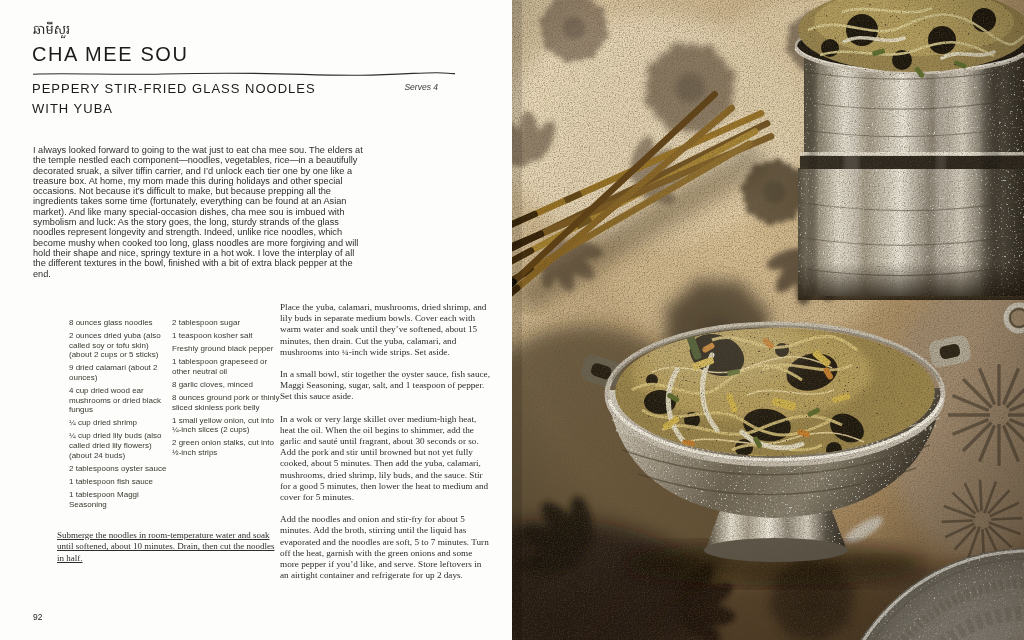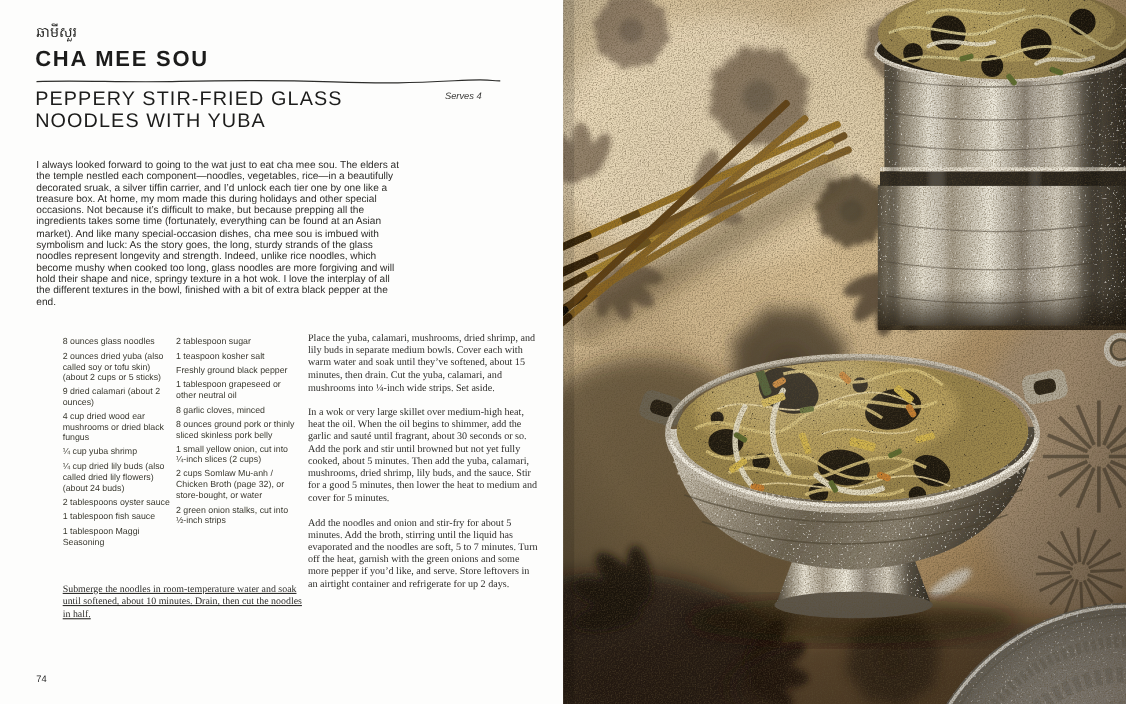--- a/index.html
+++ b/index.html
@@ -2,28 +2,28 @@
 <html><head>
 <meta charset="utf-8">
 <style>
   html,body{margin:0;padding:0;background:#111;}
   #spread{position:relative;width:1024px;height:640px;background:#737373;overflow:hidden;
           font-family:"Liberation Sans",sans-serif;}
   .abs{position:absolute;}
   
   #page-left{position:absolute;left:0;top:0;width:512px;height:640px;background:#fdfdfc;}
   .khmer-title{left:33px;top:21px;font-family:"DejaVu Sans",sans-serif;font-size:13px;color:#2b2b29;}
-  .recipe-title{left:32px;top:43px;font-size:20px;letter-spacing:1.6px;color:#1c1c1b;font-weight:700;}
+  .recipe-title{left:32px;top:43px;font-size:20px;letter-spacing:1.6px;color:#1c1c1b;font-weight:400;}
   .title-rule{left:33px;top:71px;}
-  .recipe-subtitle{left:32px;top:79px;width:322px;font-size:18px;line-height:20px;
+  .recipe-subtitle{left:32px;top:79px;width:322px;font-size:13px;line-height:20px;
                    letter-spacing:1px;color:#1c1c1b;font-weight:400;}
   .serves{left:17px;top:82px;width:421px;text-align:right;font-style:italic;font-size:8.5px;color:#3a3a38;}
   .intro{left:33px;top:145px;width:331px;font-family:Liberation Sans, sans-serif;
          font-size:9.2px;line-height:10.3px;color:#2e2d2a;text-align:left;}
-  .ing-col{top:306px;font-size:8px;line-height:9.6px;color:#3a392f;list-style:none;margin:0;padding:0;}
+  .ing-col{top:306px;font-size:8px;line-height:9.6px;color:#3a392f;list-style:none;margin:12px;padding:0;}
   #ing-col1{left:57px;width:102px;}
   #ing-col2{left:160px;width:112px;}
   .ing-col li{margin:0 0 3.5px 0;}
   .noodle-note{left:57px;top:530px;width:222px;font-family:"Liberation Serif",serif;
                font-size:9px;line-height:11.4px;color:#2e2d2a;text-decoration:underline;}
   .instructions{left:268px;top:302px;width:223px;font-family:"Liberation Serif",serif;
                 font-size:9.2px;line-height:11.2px;color:#2e2d2a;}
   .instructions p{margin:0 0 11px 12px;}
   .folio{top:612px;font-size:8.5px;color:#222;}
   .folio-num{left:33px;}
@@ -48,48 +48,48 @@
     <div class="abs recipe-subtitle">PEPPERY STIR-FRIED GLASS NOODLES WITH YUBA</div>
     <div class="abs serves">Serves 4</div>
 
     <div class="abs intro">I always looked forward to going to the wat just to eat cha mee sou. The elders at the temple nestled each component—noodles, vegetables, rice—in a beautifully decorated sruak, a silver tiffin carrier, and I’d unlock each tier one by one like a treasure box. At home, my mom made this during holidays and other special occasions. Not because it’s difficult to make, but because prepping all the ingredients takes some time (fortunately, everything can be found at an Asian market). And like many special-occasion dishes, cha mee sou is imbued with symbolism and luck: As the story goes, the long, sturdy strands of the glass noodles represent longevity and strength. Indeed, unlike rice noodles, which become mushy when cooked too long, glass noodles are more forgiving and will hold their shape and nice, springy texture in a hot wok. I love the interplay of all the different textures in the bowl, finished with a bit of extra black pepper at the end.</div>
 
     <ul class="abs ing-col" id="ing-col1">
       <li>8 ounces glass noodles</li>
       <li>2 ounces dried yuba (also called soy or tofu skin) (about 2 cups or 5 sticks)</li>
       <li>9 dried calamari (about 2 ounces)</li>
       <li>4 cup dried wood ear mushrooms or dried black fungus</li>
-      <li>¼ cup yuba shrimp</li>
+      <li>¼ cup dried shrimp</li>
       <li>¼ cup dried lily buds (also called dried lily flowers) (about 24 buds)</li>
       <li>2 tablespoons oyster sauce</li>
       <li>1 tablespoon fish sauce</li>
       <li>1 tablespoon Maggi Seasoning</li>
     </ul>
 
     <ul class="abs ing-col" id="ing-col2">
       <li>2 tablespoon sugar</li>
       <li>1 teaspoon kosher salt</li>
       <li>Freshly ground black pepper</li>
       <li>1 tablespoon grapeseed or other neutral oil</li>
       <li>8 garlic cloves, minced</li>
       <li>8 ounces ground pork or thinly sliced skinless pork belly</li>
       <li>1 small yellow onion, cut into ¼-inch slices (2 cups)</li>
-      <li>2 cups Somlaw Mu-anh / Chicken Broth (page 32), or store-bought, or water</li>
       <li>2 green onion stalks, cut into ½-inch strips</li>
     </ul>
 
     <div class="abs noodle-note">Submerge the noodles in room-temperature water and soak until softened, about 10 minutes. Drain, then cut the noodles in half.</div>
 
     <div class="abs instructions">
       <p>Place the yuba, calamari, mushrooms, dried shrimp, and lily buds in separate medium bowls. Cover each with warm water and soak until they’ve softened, about 15 minutes, then drain. Cut the yuba, calamari, and mushrooms into ¼-inch wide strips. Set aside.</p>
+      <p>In a small bowl, stir together the oyster sauce, fish sauce, Maggi Seasoning, sugar, salt, and 1 teaspoon of pepper. Set this sauce aside.</p>
       <p>In a wok or very large skillet over medium-high heat, heat the oil. When the oil begins to shimmer, add the garlic and sauté until fragrant, about 30 seconds or so. Add the pork and stir until browned but not yet fully cooked, about 5 minutes. Then add the yuba, calamari, mushrooms, dried shrimp, lily buds, and the sauce. Stir for a good 5 minutes, then lower the heat to medium and cover for 5 minutes.</p>
       <p>Add the noodles and onion and stir-fry for about 5 minutes. Add the broth, stirring until the liquid has evaporated and the noodles are soft, 5 to 7 minutes. Turn off the heat, garnish with the green onions and some more pepper if you’d like, and serve. Store leftovers in an airtight container and refrigerate for up 2 days.</p>
     </div>
 
-    <div class="abs folio folio-num">74</div>
+    <div class="abs folio folio-num">92</div>
     <div class="abs folio folio-title">My Cambodia</div>
   </div>
 
   <div id="photo-page">
   <svg width="512" height="640" viewBox="0 0 512 640">
     <defs>
       <linearGradient id="fabricG" x1="0" y1="0" x2="1" y2="1">
         <stop offset="0" stop-color="#ddcba8"></stop>
             <stop offset="0.45" stop-color="#c0a478"></stop>
         <stop offset="0.75" stop-color="#a1845c"></stop>

